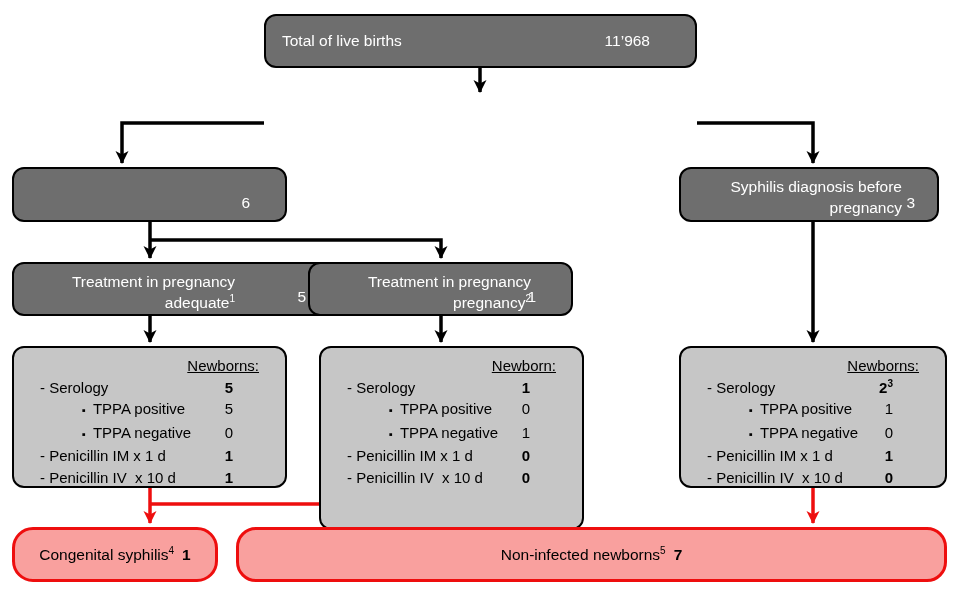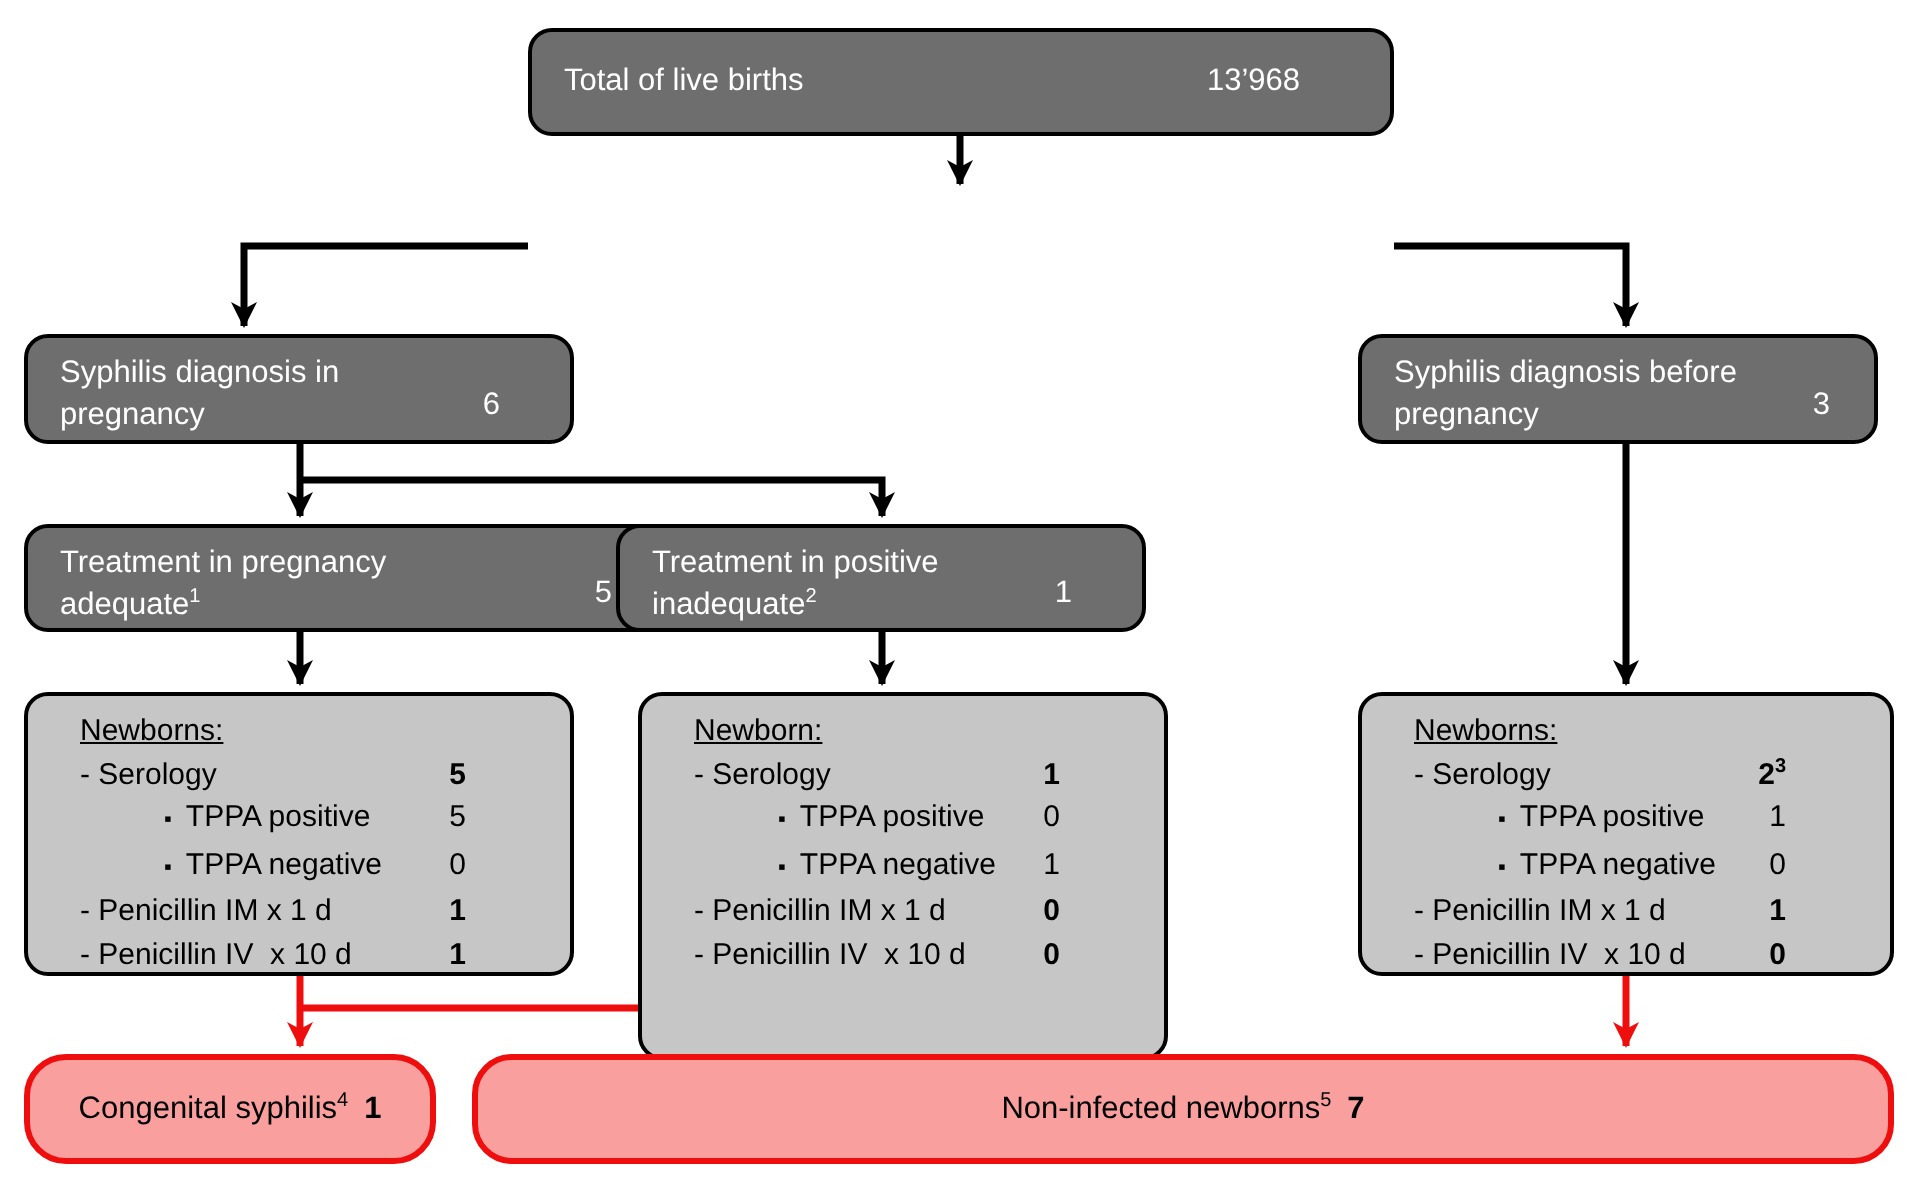--- a/index.html
+++ b/index.html
@@ -8,20 +8,21 @@
     --box-pink:#f9a09e;
     --line-black:#000000;
     --line-red:#ee0e0e;
     --text-light:#ffffff;
     --text-dark:#000000;
   }
   html,body{margin:0;padding:0;background:#ffffff;}
   .canvas{
     position:relative;width:960px;height:600px;background:#ffffff;overflow:hidden;
     font-family:"Liberation Sans",sans-serif;
+    text-align:right;
   }
   .arrows{position:absolute;left:0;top:0;width:960px;height:600px;}
   .ln-black{fill:none;stroke:var(--line-black);stroke-width:3.5;}
   .ln-red{fill:none;stroke:var(--line-red);stroke-width:3.5;}
   .ah-black-fill{fill:var(--line-black);}
   .ah-red-fill{fill:var(--line-red);}
 
   .box{position:absolute;box-sizing:border-box;border-radius:12px;font-size:15.5px;}
   .dark{
     background:var(--box-dark);border:2.5px solid #000;color:var(--text-light);
@@ -77,41 +78,40 @@
     <polyline class="ln-black" points="441,316 441,342" marker-end="url(#ahb)"></polyline>
     <polyline class="ln-black" points="813,222 813,342" marker-end="url(#ahb)"></polyline>
     <polyline class="ln-red" points="150,488 150,523" marker-end="url(#ahr)"></polyline>
     <polyline class="ln-red" points="150,504 330,504 330,523" marker-end="url(#ahr)"></polyline>
     <polyline class="ln-red" points="441,488 441,523" marker-end="url(#ahr)"></polyline>
     <polyline class="ln-red" points="813,488 813,523" marker-end="url(#ahr)"></polyline>
   </svg>
 
   <div class="box dark one-line" style="left:264px;top:14px;width:433px;height:54px;">
     <span class="lbl">Total of live births</span>
-    <span class="val mid" style="right:45px;">13’968</span>
+    <span class="val mid" style="right:45px;">11’968</span>
   </div>
 
 
   <div class="box dark two-line" style="left:12px;top:167px;width:275px;height:55px;">
-    <span class="lbl">Syphilis diagnosis in pregnancy</span>
     <span class="val bottom" style="right:35px;">6</span>
   </div>
 
   <div class="box dark two-line" style="left:679px;top:167px;width:260px;height:55px;">
     <span class="lbl">Syphilis diagnosis before pregnancy</span>
     <span class="val bottom" style="right:22px;">3</span>
   </div>
 
   <div class="box dark two-line" style="left:12px;top:262px;width:331px;height:54px;">
     <span class="lbl"><span>Treatment in pregnancy adequate</span><sup>1</sup></span>
     <span class="val bottom" style="right:35px;">5</span>
   </div>
 
   <div class="box dark two-line" style="left:308px;top:262px;width:265px;height:54px;">
-    <span class="lbl"><span>Treatment in positive inadequate</span><sup>2</sup></span>
+    <span class="lbl"><span>Treatment in pregnancy pregnancy</span><sup>2</sup></span>
     <span class="val bottom" style="right:35px;">1</span>
   </div>
 
   <div class="box light" style="left:12px;top:346px;width:275px;height:142px;">
     <div class="nb-title"><span class="u">Newborns:</span></div>
     <div class="nb-row">
       <span class="nb-lbl">- Serology</span>
       <span class="nb-val bold">5</span>
     </div>
     <div class="nb-row indent">

